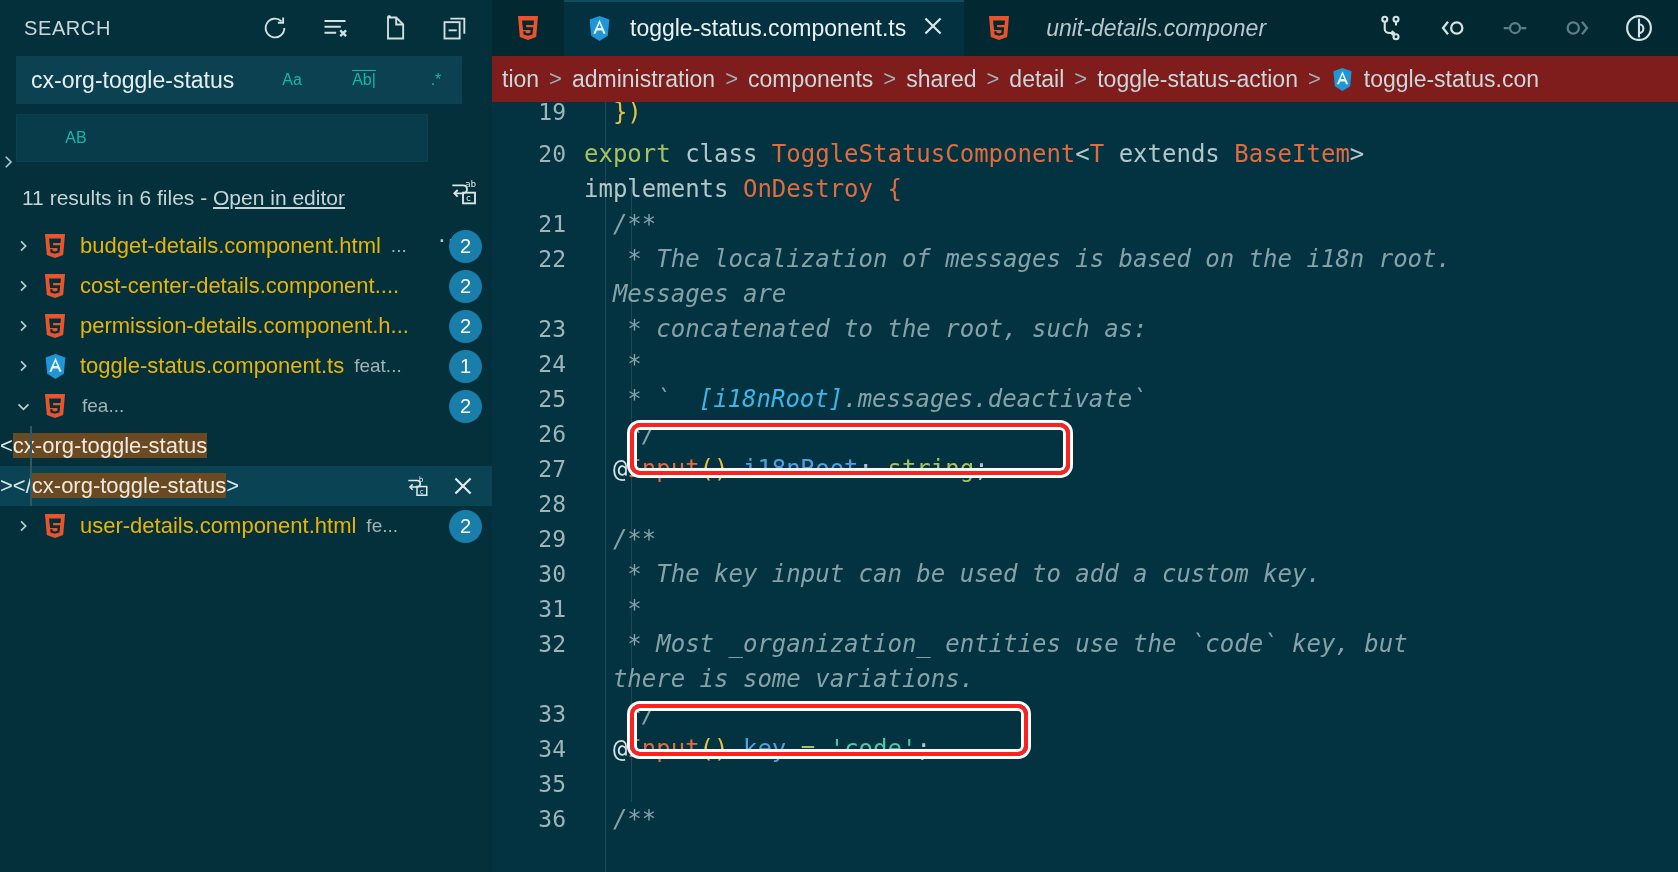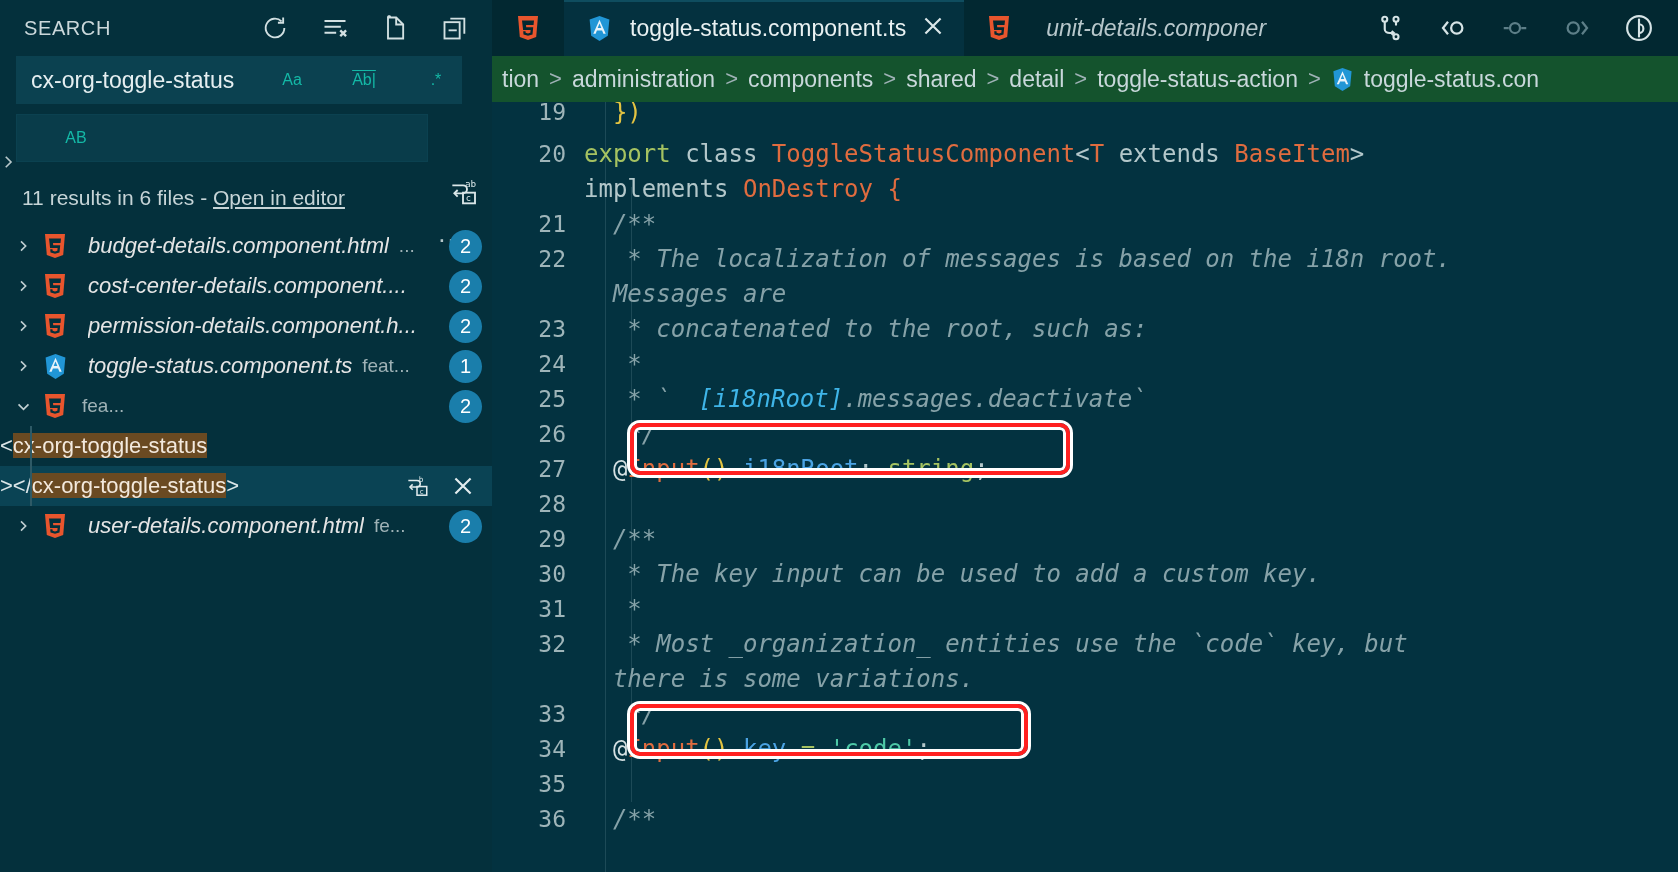--- a/index.html
+++ b/index.html
@@ -78,22 +78,22 @@
 
   .result-list { margin-top: 6px; }
   .file-row {
     display: flex; align-items: center;
     height: 40px; padding-left: 8px; padding-right: 10px;
     cursor: pointer; position: relative;
   }
   .twisty { width: 30px; color: #c2d0d3; display: flex; align-items: center; justify-content: center; font-size: 17px;}
   .file-icon { width: 34px; display: flex; align-items: center; justify-content: center; }
   .file-name {
-    font-size: 22px; color: #e5e5e5; white-space: nowrap;
-    overflow: hidden; margin-left: 16px; font-style: italic;
+    font-size: 22px; color: #eab308; white-space: nowrap;
+    overflow: hidden; margin-left: 8px;
   }
   .file-path { font-size: 19px; color: #9fb2b6; margin-left: 10px; white-space: nowrap; overflow: hidden; flex: 1;}
   .badge {
     min-width: 33px; height: 33px; border-radius: 17px;
     background: #1a7eab; color: #ffffff;
     display: flex; align-items: center; justify-content: center;
     font-size: 20px; flex: 0 0 auto;
   }
 
   .match-row {
@@ -127,21 +127,21 @@
     background: #0f4d5f;
   }
   .tab-label { font-size: 23px; color: #e9f1f2; white-space: nowrap; }
   .tab-label.italic { font-style: italic; color: #b7c7cb; margin-left: 16px; }
   .tab-close { font-size: 26px; color: #dbe7e9; line-height: 1; }
   .tabbar-actions { margin-left: auto; display: flex; align-items: center; gap: 28px; padding: 0 22px; }
   .tb-icon { width: 34px; height: 34px; display: flex; align-items: center; justify-content: center; cursor: pointer;}
 
   .breadcrumb {
     height: 46px; display: flex; align-items: center;
-    padding-left: 4px; gap: 0; background: #14532d;
+    padding-left: 4px; gap: 0; background: #7f1d1d;
     white-space: nowrap; overflow: hidden;
   }
   .crumb { font-size: 23px; color: #c9d8db; padding: 0 6px; cursor: pointer; }
   .crumb-sep { color: #9fb2b6; font-size: 22px; padding: 0 4px;}
   .crumb.ng { display: flex; align-items: center; gap: 10px; }
 
   .code-area { position: relative; overflow: hidden; height: 770px; }
   .code-line { display: flex; align-items: flex-start; min-height: 35px; position: relative; }
   .ln {
     width: 92px; flex: 0 0 92px; text-align: right; padding-right: 18px;

